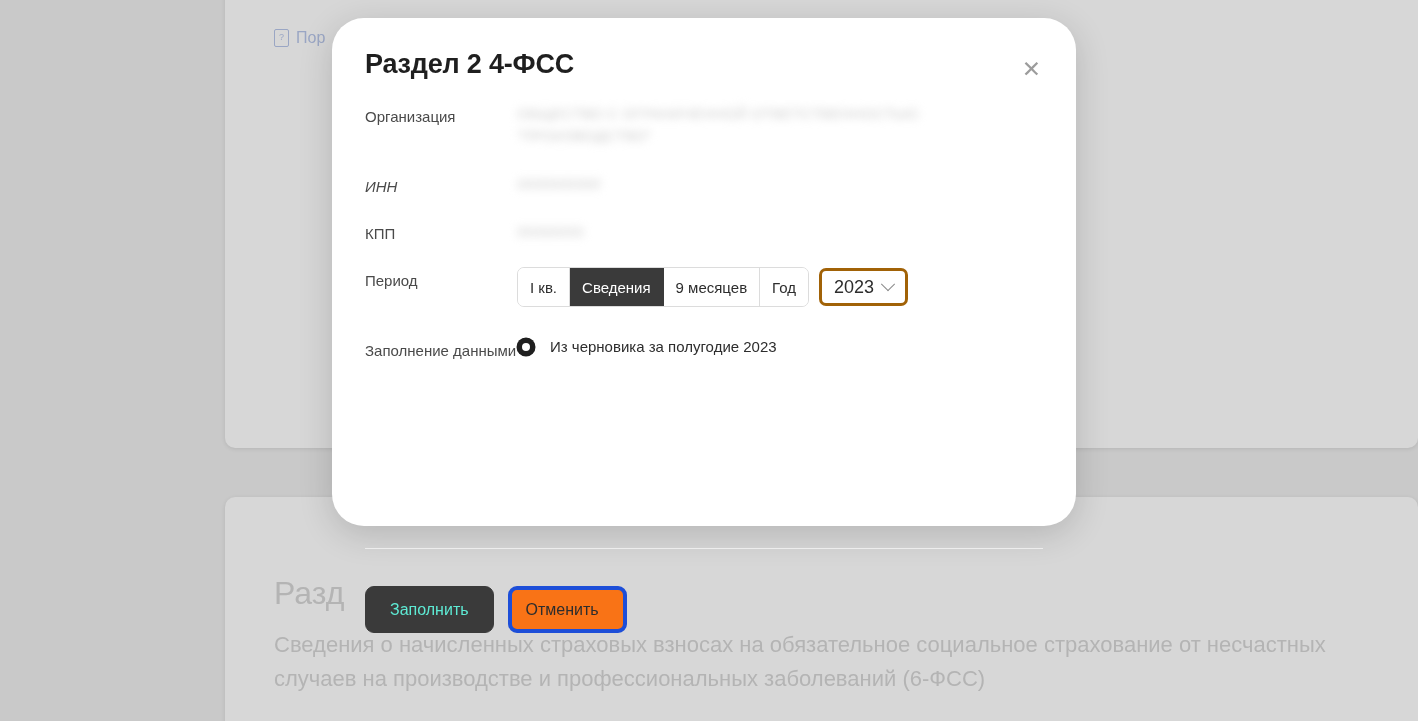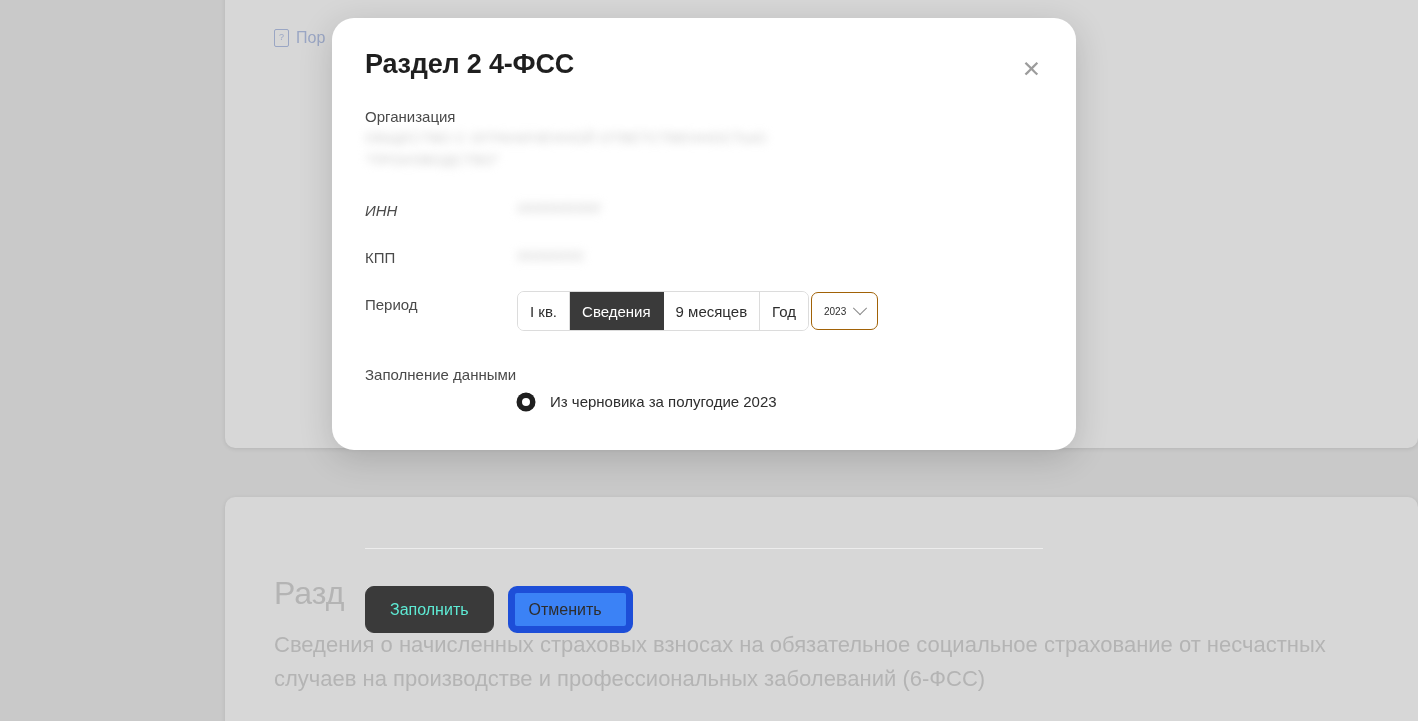--- a/index.html
+++ b/index.html
@@ -86,23 +86,23 @@
     line-height: 34px;
     color: #b4b4b4;
   }
 
   
   #modal-dialog {
     position: absolute;
     left: 332px;
     top: 18px;
     width: 744px;
-    height: 432px;
+    height: 508px;
     background: #ffffff;
-    border-radius: 22px;
+    border-radius: 32px;
     box-shadow: 0 8px 34px rgba(0,0,0,0.16);
     box-sizing: border-box;
     padding: 0 33px;
   }
   #modal-header {
     display: flex;
     align-items: flex-start;
     justify-content: space-between;
     padding-top: 31px;
   }
@@ -134,41 +134,41 @@
   .form-label {
     width: 152px;
     flex: none;
     font-size: 15px;
     color: #4a4a4a;
     line-height: 21px;
     padding-top: 3px;
   }
   .form-value { flex: 1; min-width: 0; }
 
-  #row-organization { margin-bottom: 26px; flex-direction: column; }
+  #row-organization { margin-bottom: 26px; }
   #row-inn { margin-bottom: 23px; font-style: italic; }
   #row-kpp { margin-bottom: 23px; align-items: center; }
   #row-period { margin-bottom: 30px; }
 
   
   .redacted {
     color: #cfcfcf;
     font-size: 15px;
     line-height: 22px;
     filter: blur(4px);
     user-select: none;
     white-space: pre-wrap;
   }
   #value-organization { max-width: 470px; }
 
   
   #period-controls {
     display: flex;
     align-items: center;
-    gap: 2px;
+    gap: 10px;
   }
   #period-segmented {
     display: flex;
     border: 1px solid #dcdcdc;
     border-radius: 7px;
     overflow: hidden;
     height: 38px;
     background: #fff;
   }
   .segment {
@@ -189,39 +189,39 @@
     background: #3a3a3a;
     color: #ffffff;
     border-right-color: #3a3a3a;
   }
   #year-select {
     display: flex;
     align-items: center;
     gap: 9px;
     height: 38px;
     padding: 0 12px;
-    border: 1px solid #a16207;
+    border: 3px solid #a16207;
     border-radius: 7px;
     background: #fff;
-    font-size: 10px;
+    font-size: 18px;
     color: #2d2d2d;
     cursor: pointer;
     box-sizing: border-box;
   }
   .chevron-down {
     width: 9px;
     height: 9px;
     border-right: 1.6px solid #8a8a8a;
     border-bottom: 1.6px solid #8a8a8a;
     transform: rotate(45deg) translate(-2px, -2px);
     flex: none;
   }
 
   
-  #radio-group { display: flex; flex-direction: column; gap: 29px; margin-top: 31px; }
+  #radio-group { display: flex; flex-direction: column; gap: 29px; }
   .radio-option {
     display: flex;
     align-items: center;
     gap: 15px;
     cursor: pointer;
   }
   .radio-mark {
     width: 18px;
     height: 18px;
     border-radius: 50%;
@@ -265,23 +265,23 @@
     font-size: 16px;
     cursor: pointer;
     font-family: "Liberation Sans", sans-serif;
   }
   #submit-button {
     background: #3a3a3a;
     color: #5eead4;
     border: 1px solid #3a3a3a;
   }
   #cancel-button {
-    background: #3b82f6;
+    background: #f97316;
     color: #2d2d2d;
-    border: 7px solid #1d4ed8;
+    border: 4px solid #1d4ed8;
     padding-left: 14px;
   }
 </style>
 </head>
 <body>
 
 <div id="page-background">
 
   <div class="bg-panel" id="bg-panel-top"></div>
   <div class="bg-panel" id="bg-panel-bottom"></div>

